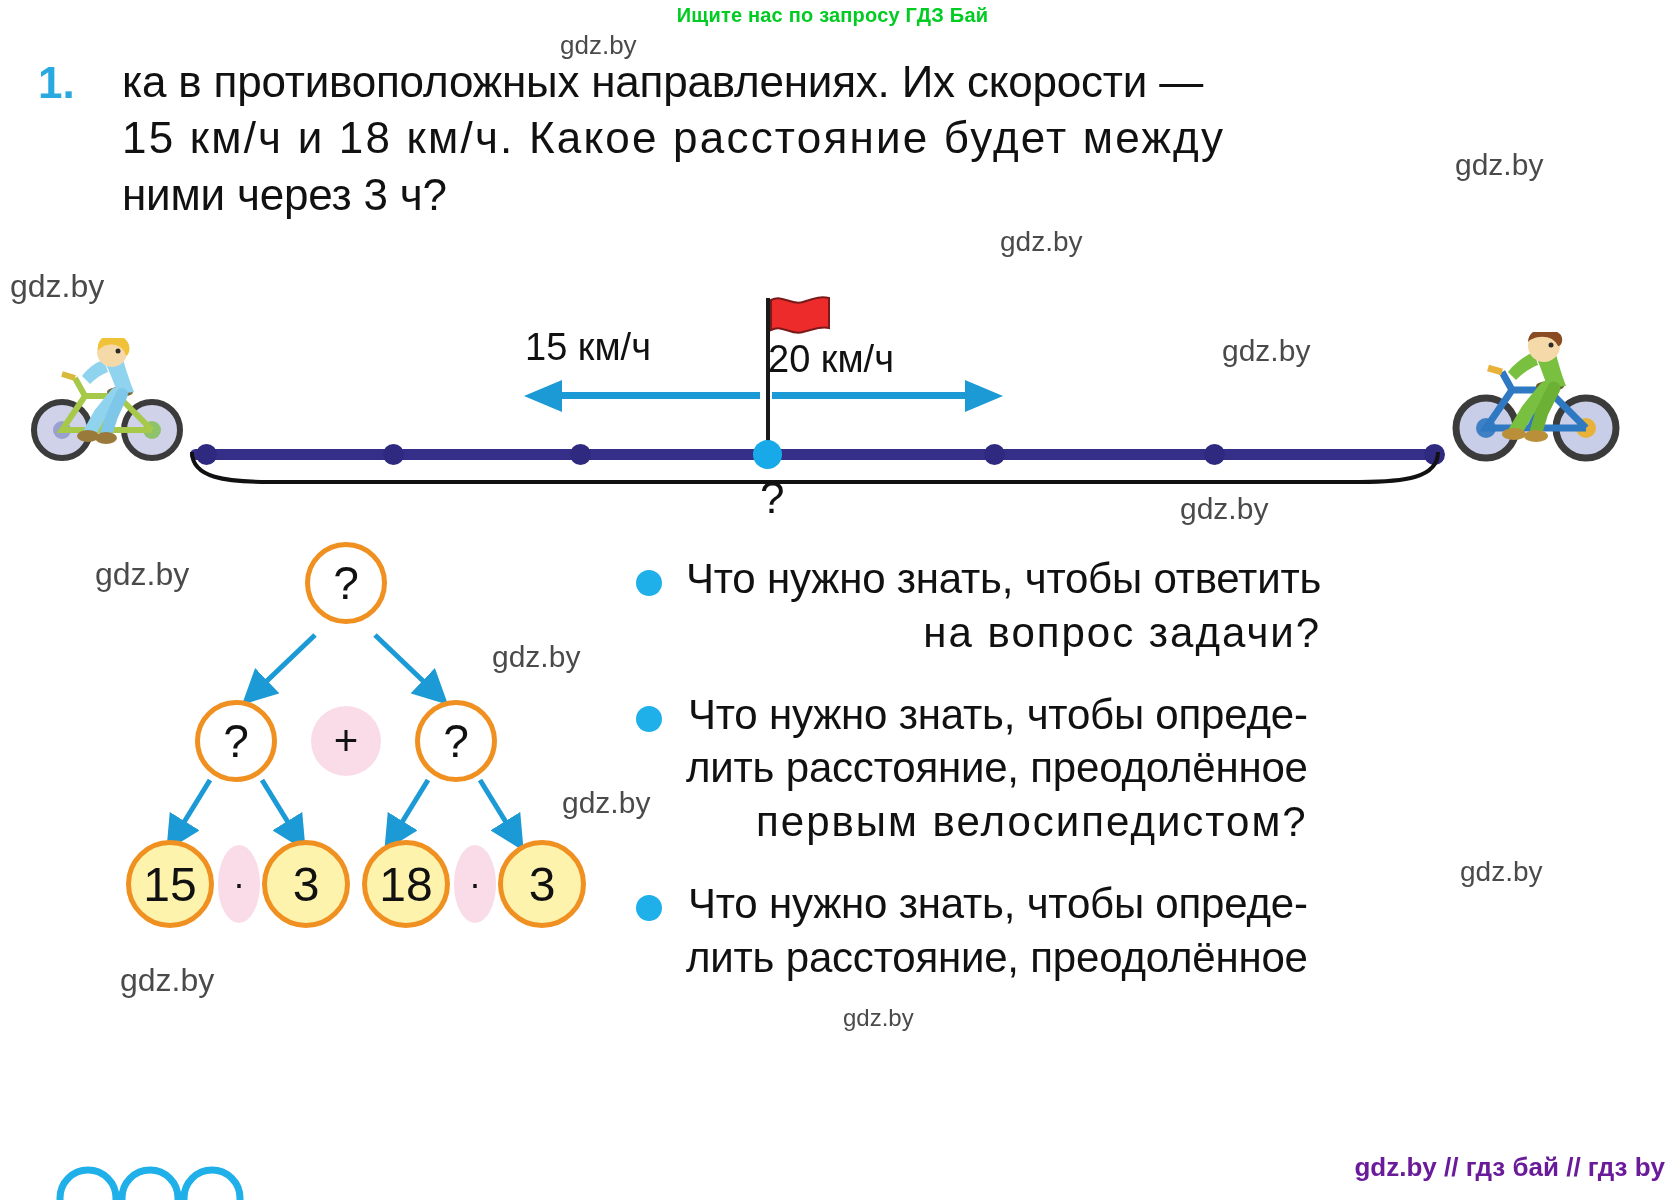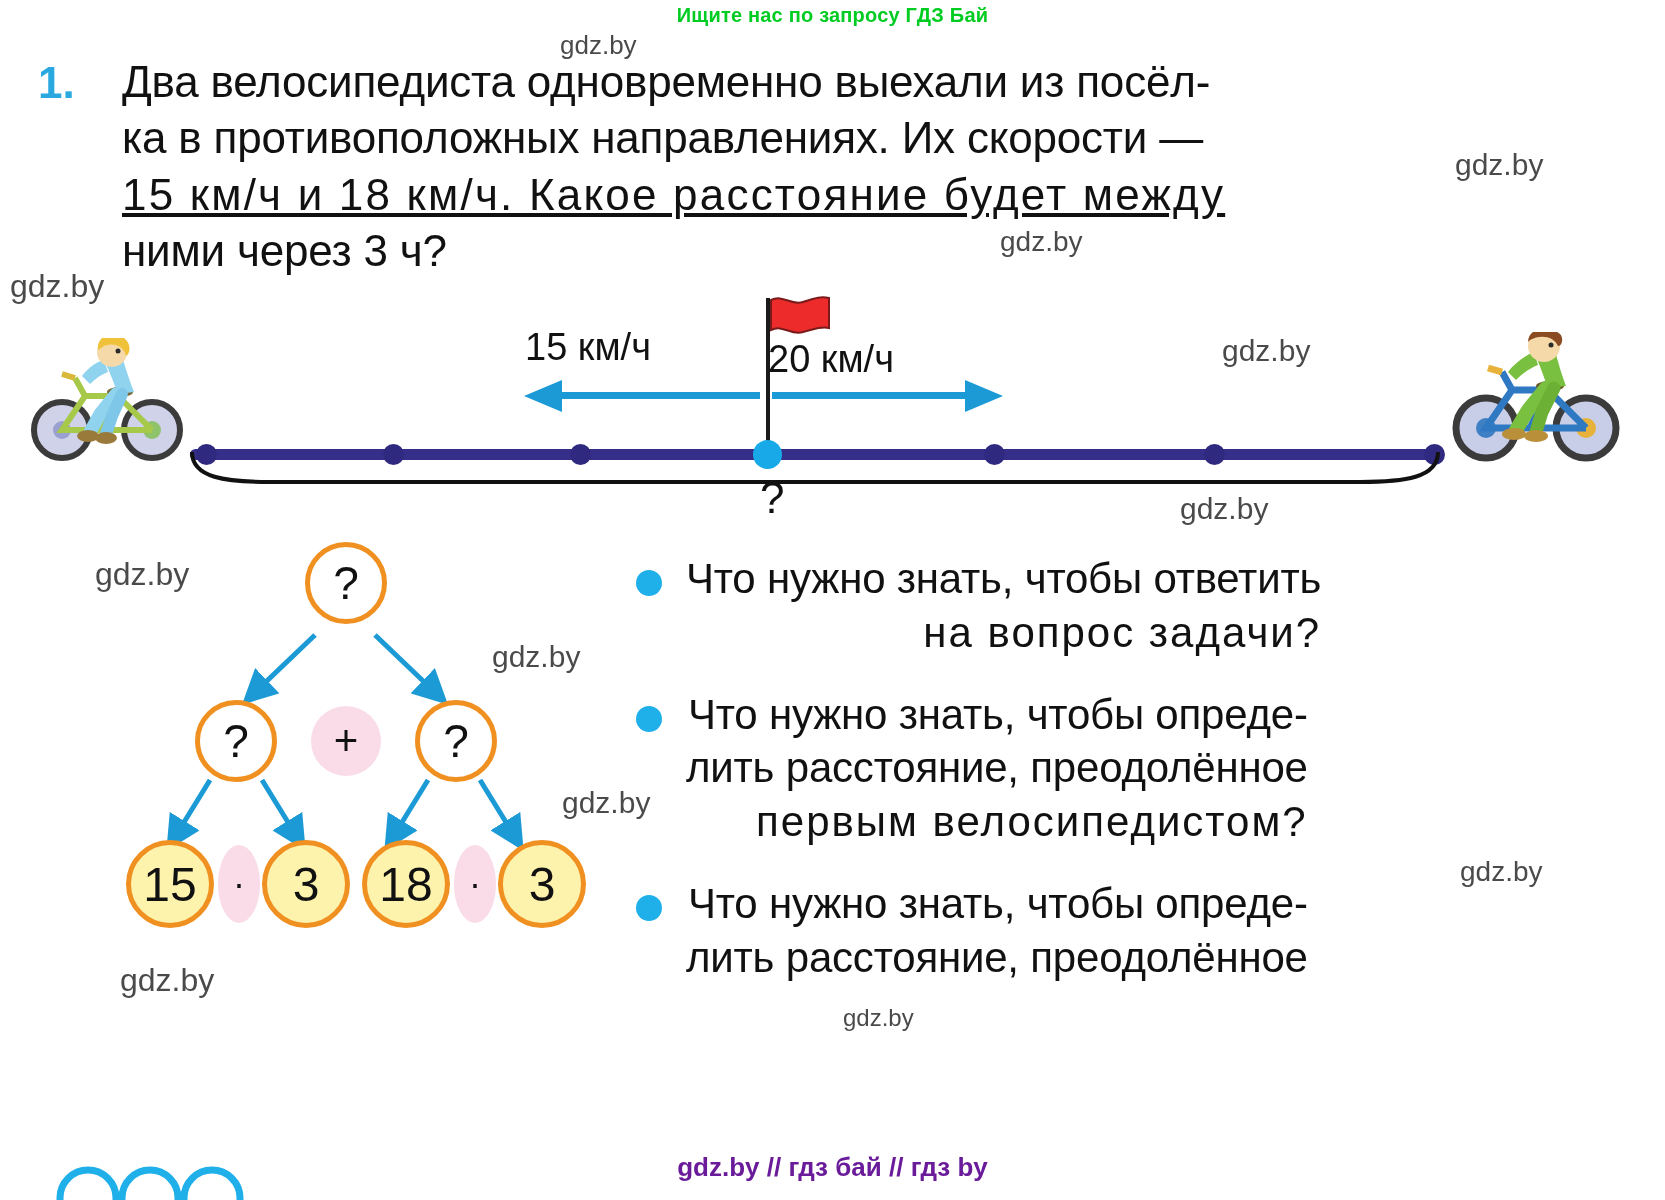--- a/index.html
+++ b/index.html
@@ -40,21 +40,21 @@
   }
   #problem-text{
     left:122px;top:54px;width:1420px;
     font-size:44px;
     line-height:1.28;
     color:#111;
     letter-spacing:-.2px;
     text-align:justify;
   }
   #problem-text .ln{display:block;white-space:nowrap;}
-  #problem-text .ln.sp{letter-spacing:2.2px;text-decoration:underline;}
+  #problem-text .ln.sp{letter-spacing:2.2px;}
 
   
   #diagram{left:0;top:280px;width:1665px;height:255px;}
 
   .cyclist{position:absolute;}
 
   
   #numline{
     left:190px;top:169px;width:1250px;height:11px;
     background:#352f8a;border-radius:6px;
@@ -113,34 +113,33 @@
     background:#1fb0ea;flex:0 0 auto;margin-top:18px;margin-right:24px;
   }
   .btext{
     font-size:42px;line-height:1.28;color:#111;letter-spacing:-.2px;
   }
   .btext .ln{display:block;white-space:nowrap;}
   .btext .ln.sp{letter-spacing:2px;}
 
   
   #footer-credit{
-    left:0;top:1152px;width:1665px;text-align:center;
+    left:0;top:1152px;width:1665px;text-align:right;
     color:#6a1b9a;font-size:26px;font-weight:bold;
   }
   #bottom-marks{left:55px;top:1140px;}
 </style>
 </head>
 <body>
 
 <div class="abs" id="site-banner">Ищите нас по запросу ГДЗ Бай</div>
 
 <div class="abs" id="problem-number">1.</div>
 
 <div class="abs" id="problem-text">
-  <span class="ln">Два велосипедиста одновременно выехали из посёл-</span>
   <span class="ln">ка в противоположных направлениях. Их скорости —</span>
   <span class="ln sp">15 км/ч и 18 км/ч. Какое расстояние будет между</span>
   <span class="ln">ними через 3 ч?</span>
 </div>
 
 <div class="abs" id="diagram">
 
   <div class="cyclist" style="left:30px;top:58px;width:165px;height:125px;">
     <svg width="165" height="125" viewBox="0 0 165 125">
 

